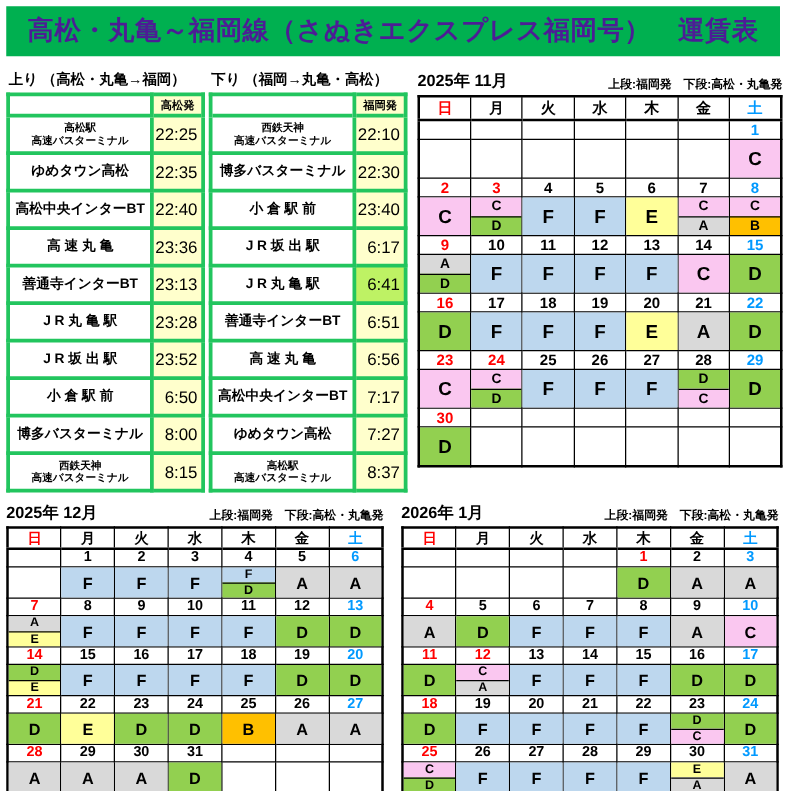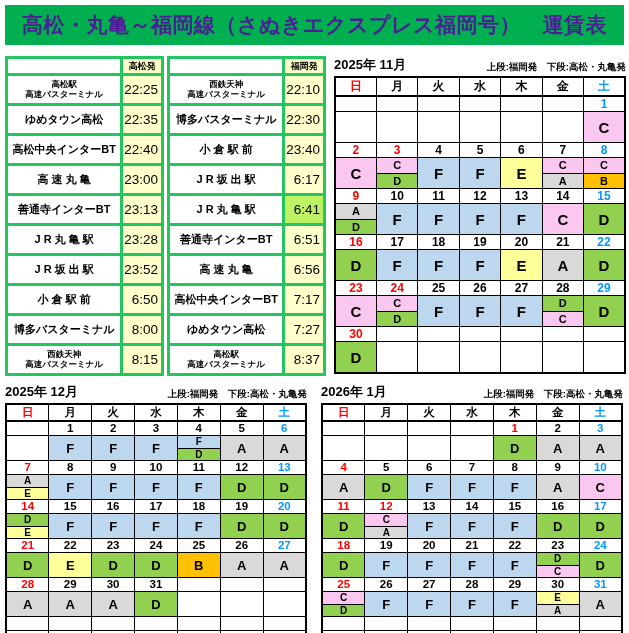--- a/index.html
+++ b/index.html
@@ -56,20 +56,21 @@
 </head>
 <body>
 
 <div class="page">
 
   <div class="title-bar" style="background: rgb(0, 176, 80); color: #4c1d95;">高松・丸亀～福岡線（さぬきエクスプレス福岡号）　運賃表</div>
 
   <div class="top-row">
     <div class="tt-section">
       <div class="tt-block">
+        <div class="tt-heading">上り （高松・丸亀→福岡）</div>
         <table class="tt">
           <thead>
             <tr>
               <th class="stop-h"></th>
               <th class="time-h" style="background: rgb(255, 255, 204);">高松発</th>
             </tr>
           </thead>
           <tbody>
               <tr>
                 <td class="stop two-line">高松駅<br>高速バスターミナル</td>
@@ -78,21 +79,21 @@
               <tr>
                 <td class="stop">ゆめタウン高松</td>
                 <td class="time" style="background: rgb(255, 255, 204);">22:35</td>
               </tr>
               <tr>
                 <td class="stop">高松中央インターBT</td>
                 <td class="time" style="background: rgb(255, 255, 204);">22:40</td>
               </tr>
               <tr>
                 <td class="stop">高 速 丸 亀</td>
-                <td class="time" style="background: rgb(255, 255, 204);">23:00</td>
+                <td class="time" style="background: rgb(255, 255, 204);">23:36</td>
               </tr>
               <tr>
                 <td class="stop">善通寺インターBT</td>
                 <td class="time" style="background: rgb(255, 255, 204);">23:13</td>
               </tr>
               <tr>
                 <td class="stop">J R 丸 亀 駅</td>
                 <td class="time" style="background: rgb(255, 255, 204);">23:28</td>
               </tr>
               <tr>
@@ -108,20 +109,21 @@
                 <td class="time" style="background: rgb(255, 255, 204);">8:00</td>
               </tr>
               <tr>
                 <td class="stop two-line">西鉄天神<br>高速バスターミナル</td>
                 <td class="time" style="background: rgb(255, 255, 204);">8:15</td>
               </tr>
             </tbody>
         </table>
       </div>
       <div class="tt-block">
+        <div class="tt-heading">下り （福岡→丸亀・高松）</div>
         <table class="tt">
           <thead>
             <tr>
               <th class="stop-h"></th>
               <th class="time-h" style="background: rgb(255, 255, 204);">福岡発</th>
             </tr>
           </thead>
           <tbody>
               <tr>
                 <td class="stop two-line">西鉄天神<br>高速バスターミナル</td>

